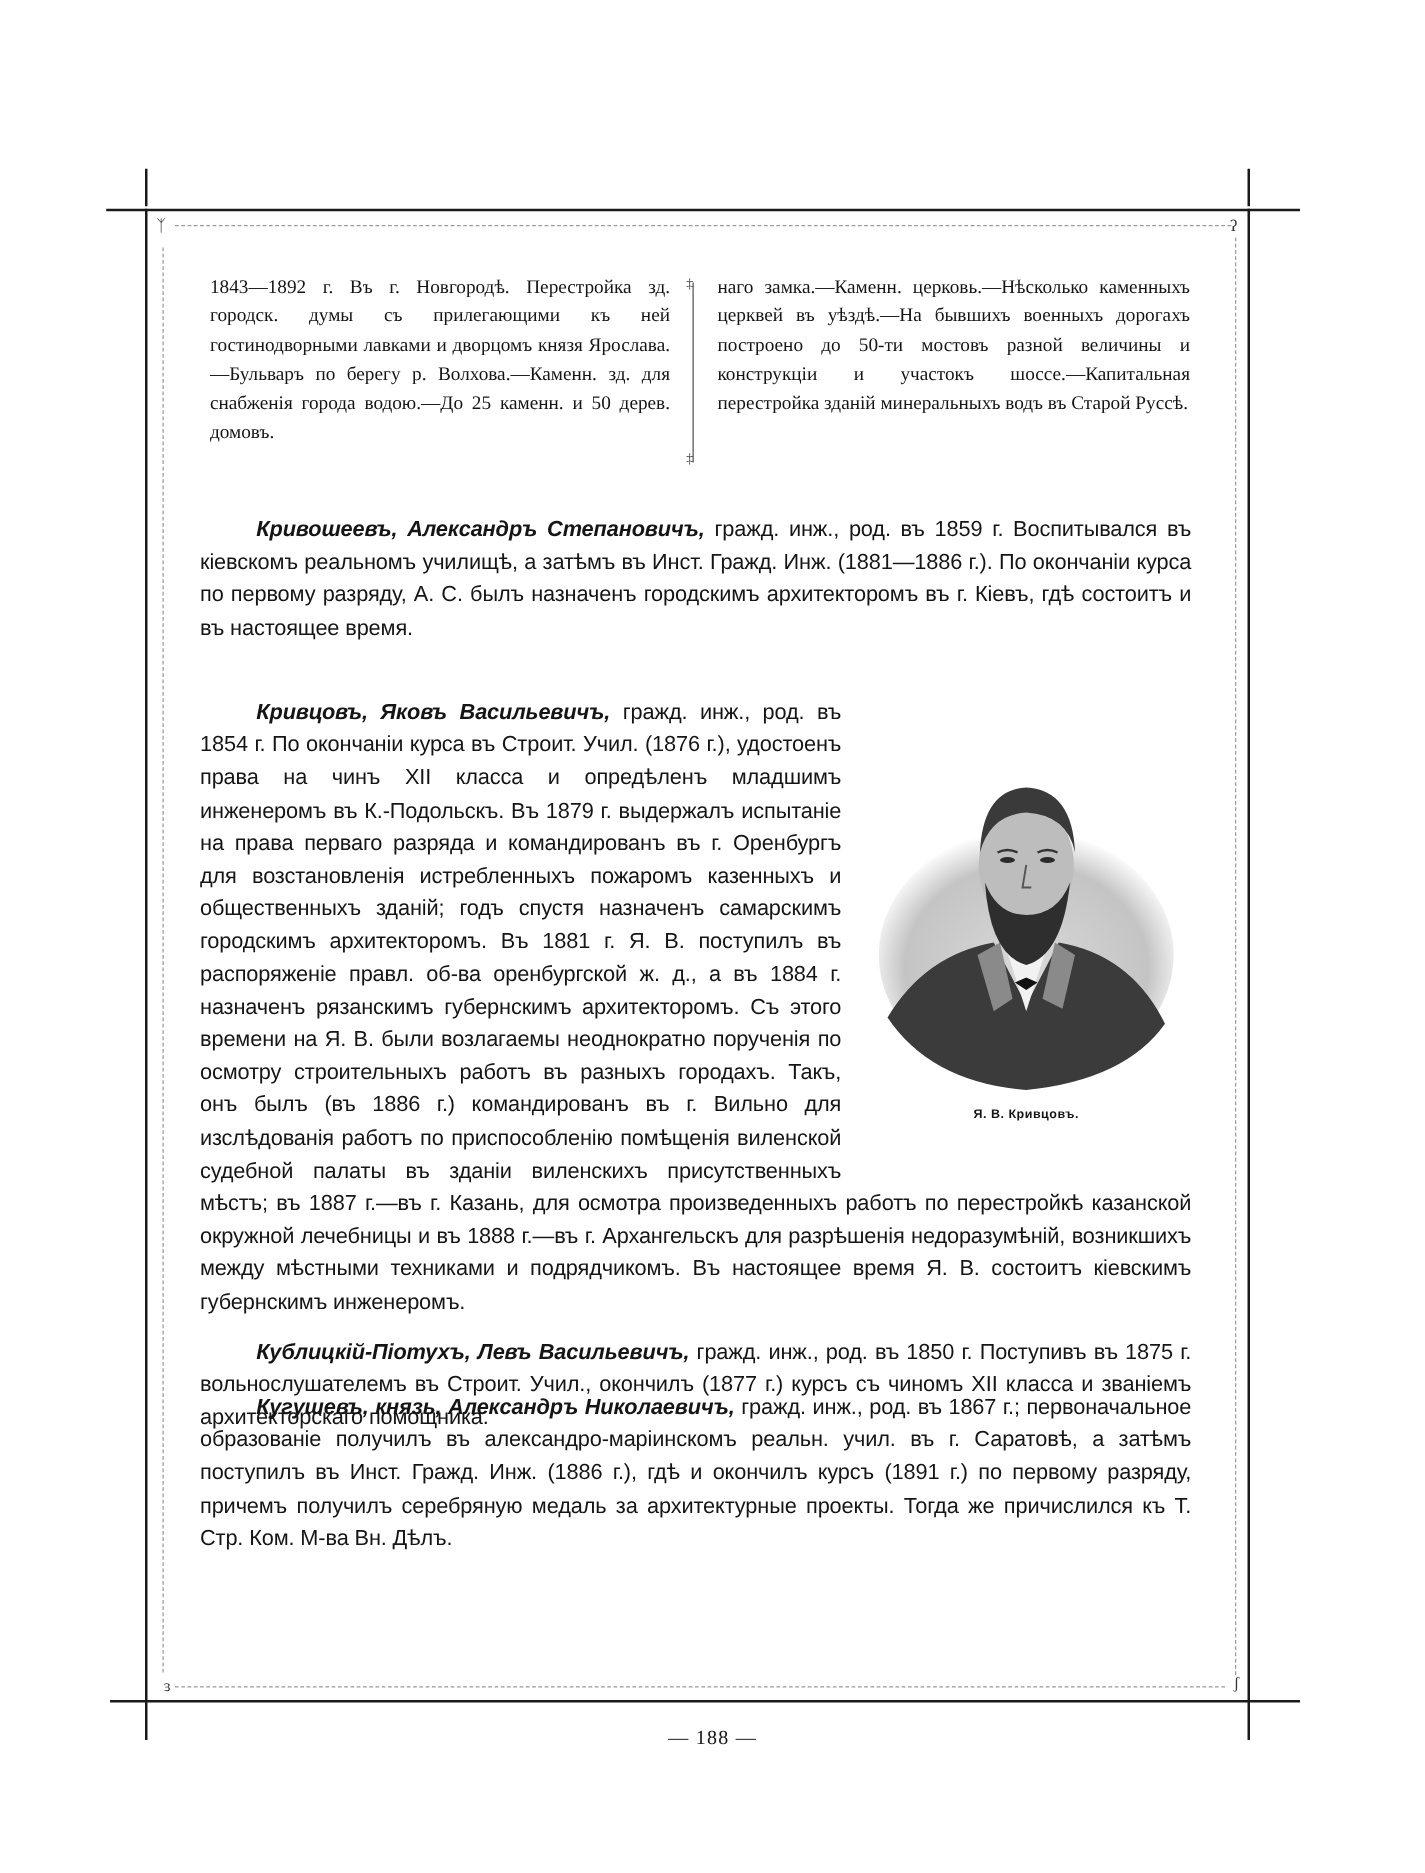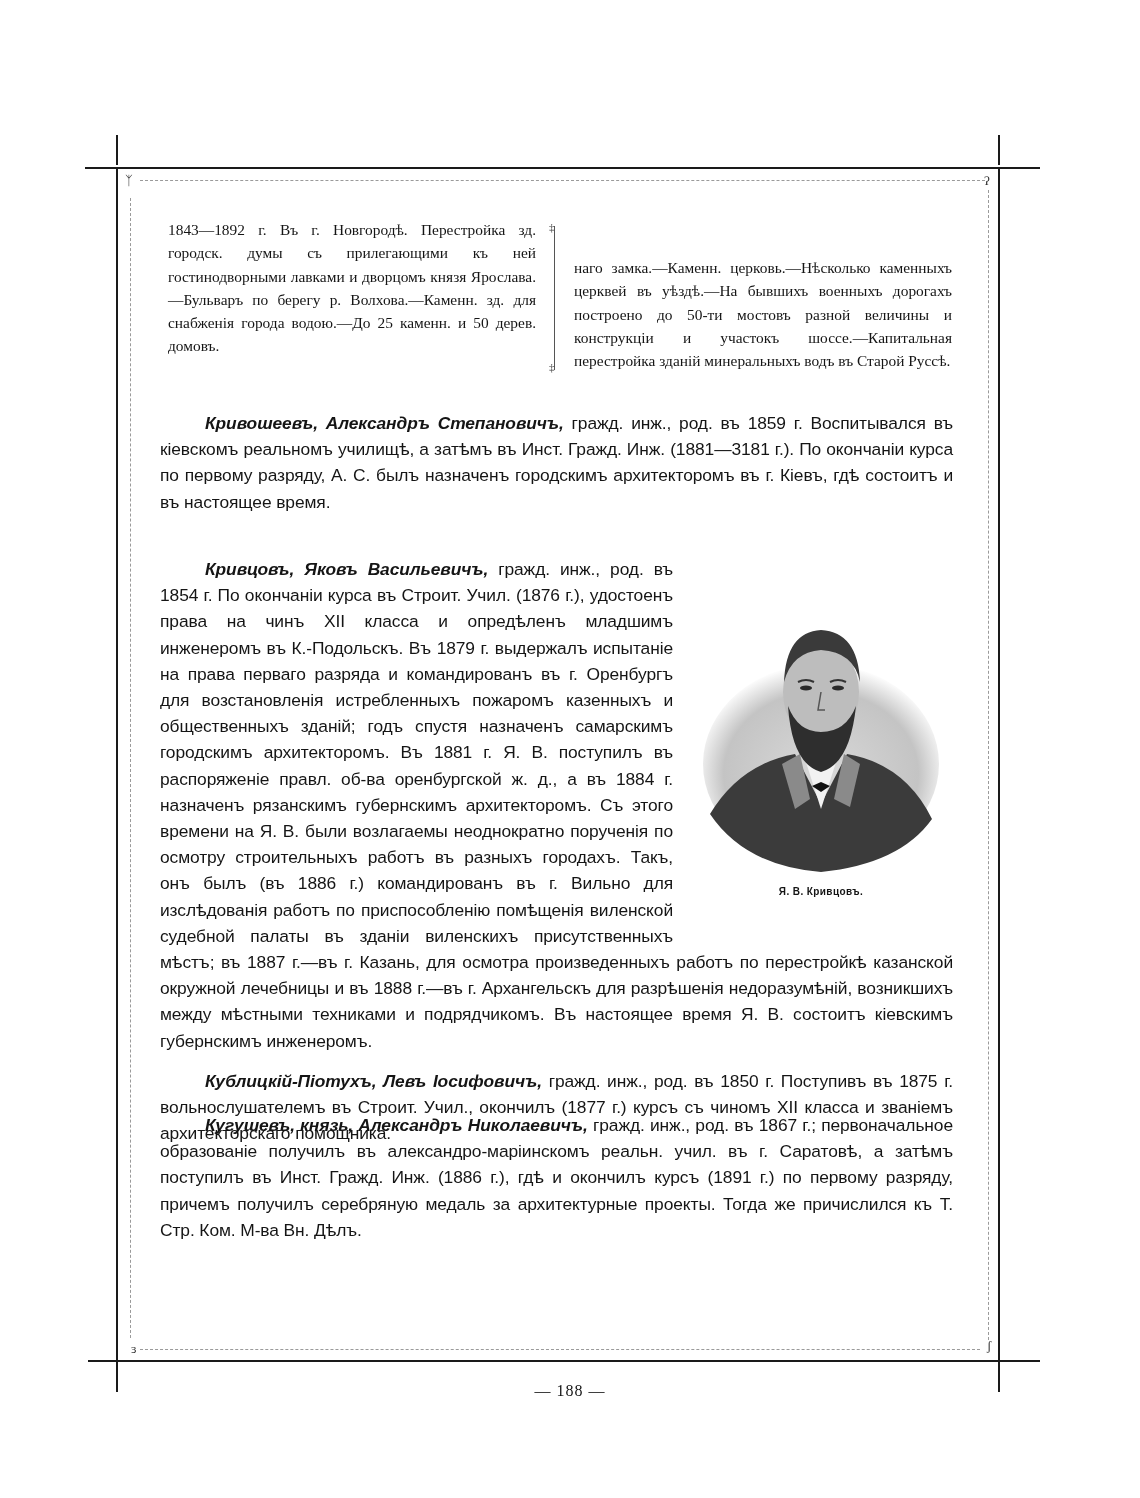--- a/index.html
+++ b/index.html
@@ -10,21 +10,21 @@
   .line { position:absolute; background:#1a1a1a; }
   .dash-h { position:absolute; height:0; border-top:1px dashed #9a9a9a; }
   .dash-v { position:absolute; width:0; border-left:1px dashed #9a9a9a; }
   .corner-orn { position:absolute; font-size:13px; color:#333; line-height:1; }
 
   
   .col { position:absolute; top:218px; font-size:15.4px; line-height:23.3px;
          text-align:justify;font-family:Liberation Serif, serif; }
   .col p { margin:0; }
   .col-left { left:168px; width:368px; }
-  .col-right { left:574px; width:378px;margin-top:38px; }
+  .col-right { left:574px; width:378px; }
   .col-sep { position:absolute; left:554px; top:226px; width:1px; height:144px; background:#555; }
   .sep-cap { position:absolute; left:549px; font-size:11px; color:#333; line-height:1; }
   .indent { text-indent:16px; }
 
   
   .entry { position:absolute; left:160px; width:793px; font-family:"Liberation Sans Narrow","Liberation Sans", sans-serif;
            font-size:17.4px; line-height:26.2px; text-align:justify; letter-spacing:-0.1px; }
   .entry p { margin:0; text-indent:45px; }
   .entry .name { font-weight:bold;font-style:italic; }
   .e1 { top:410px; }
@@ -62,31 +62,31 @@
   <p style="text-indent:0;">1843—1892 г. Въ г. Новгородѣ. Перестройка зд. городск. думы съ прилегающими къ ней гостинодворными лавками и дворцомъ князя Ярослава.—Бульваръ по берегу р. Волхова.—Каменн. зд. для снабженія города водою.—До 25 каменн. и 50 дерев. домовъ.</p>
 </div>
 <div class="col-sep"></div>
 <span class="sep-cap" style="top:222px;">‡</span>
 <span class="sep-cap" style="top:362px;">‡</span>
 <div class="col col-right">
   <p>наго замка.—Каменн. церковь.—Нѣсколько каменныхъ церквей въ уѣздѣ.—На бывшихъ военныхъ дорогахъ построено до 50-ти мостовъ разной величины и конструкціи и участокъ шоссе.—Капитальная перестройка зданій минеральныхъ водъ въ Старой Руссѣ.</p>
 </div>
 
 <div class="entry e1">
-  <p><span class="name">Кривошеевъ, Александръ Степановичъ,</span><span> гражд. инж., род. въ 1859 г. Воспитывался въ кіевскомъ реальномъ училищѣ, а затѣмъ въ Инст. Гражд. Инж. (1881—3181 г.). По окончаніи курса по первому разряду, А. С. былъ назначенъ городскимъ архитекторомъ въ г. Кіевъ, гдѣ состоитъ и въ настоящее время.</span></p>
+  <p><span class="name">Кривошеевъ, Александръ Степановичъ,</span><span> гражд. инж., род. въ 1859 г. Воспитывался въ кіевскомъ реальномъ училищѣ, а затѣмъ въ Инст. Гражд. Инж. (1881—1886 г.). По окончаніи курса по первому разряду, А. С. былъ назначенъ городскимъ архитекторомъ въ г. Кіевъ, гдѣ состоитъ и въ настоящее время.</span></p>
 </div>
 
 <div class="entry e2">
   <p><span style="float: right; width: 280px; height: 325px; margin-top: 58px;"></span>
     <span class="name">Кривцовъ, Яковъ Васильевичъ,</span><span id="e2text"> гражд. инж., род. въ 1854 г. По окончаніи курса въ Строит. Учил. (1876 г.), удостоенъ права на чинъ XII класса и опредѣленъ младшимъ инженеромъ въ К.-Подольскъ. Въ 1879 г. выдержалъ испытаніе на права перваго разряда и командированъ въ г. Оренбургъ для возстановленія истребленныхъ пожаромъ казенныхъ и общественныхъ зданій; годъ спустя назначенъ самарскимъ городскимъ архитекторомъ. Въ 1881 г. Я. В. поступилъ въ распоряженіе правл. об-ва оренбургской ж. д., а въ 1884 г. назначенъ рязанскимъ губернскимъ архитекторомъ. Съ этого времени на Я. В. были возлагаемы неоднократно порученія по осмотру строительныхъ работъ въ разныхъ городахъ. Такъ, онъ былъ (въ 1886 г.) командированъ въ г. Вильно для изслѣдованія работъ по приспособленію помѣщенія виленской судебной палаты въ зданіи виленскихъ присутственныхъ мѣстъ; въ 1887 г.—въ г. Казань, для осмотра произведенныхъ работъ по перестройкѣ казанской окружной лечебницы и въ 1888 г.—въ г. Архангельскъ для разрѣшенія недоразумѣній, возникшихъ между мѣстными техниками и подрядчикомъ. Въ настоящее время Я. В. состоитъ кіевскимъ губернскимъ инженеромъ.</span>
   </p>
 </div>
 
 <div class="entry e3">
-  <p><span class="name">Кублицкій-Піотухъ, Левъ Іосифовичъ,</span><span> гражд. инж., род. въ 1850 г. Поступивъ въ 1875 г. вольнослушателемъ въ Строит. Учил., окончилъ (1877 г.) курсъ съ чиномъ XII класса и званіемъ архитекторскаго помощника.</span></p>
+  <p><span class="name">Кублицкій-Піотухъ, Левъ Васильевичъ,</span><span> гражд. инж., род. въ 1850 г. Поступивъ въ 1875 г. вольнослушателемъ въ Строит. Учил., окончилъ (1877 г.) курсъ съ чиномъ XII класса и званіемъ архитекторскаго помощника.</span></p>
 </div>
 
 <div class="entry e4">
   <p><span class="name">Кугушевъ, князь, Александръ Николаевичъ,</span><span> гражд. инж., род. въ 1867 г.; первоначальное образованіе получилъ въ александро-маріинскомъ реальн. учил. въ г. Саратовѣ, а затѣмъ поступилъ въ Инст. Гражд. Инж. (1886 г.), гдѣ и окончилъ курсъ (1891 г.) по первому разряду, причемъ получилъ серебряную медаль за архитектурные проекты. Тогда же причислился къ Т. Стр. Ком. М-ва Вн. Дѣлъ.</span></p>
 </div>
 
 <div style="position:absolute; left:692px; top:606px; width:258px; height:300px;">
   <svg class="photo" viewBox="0 0 242 268" width="242" height="268">
     <defs>
       <radialGradient id="bg" cx="50%" cy="55%" r="55%">

